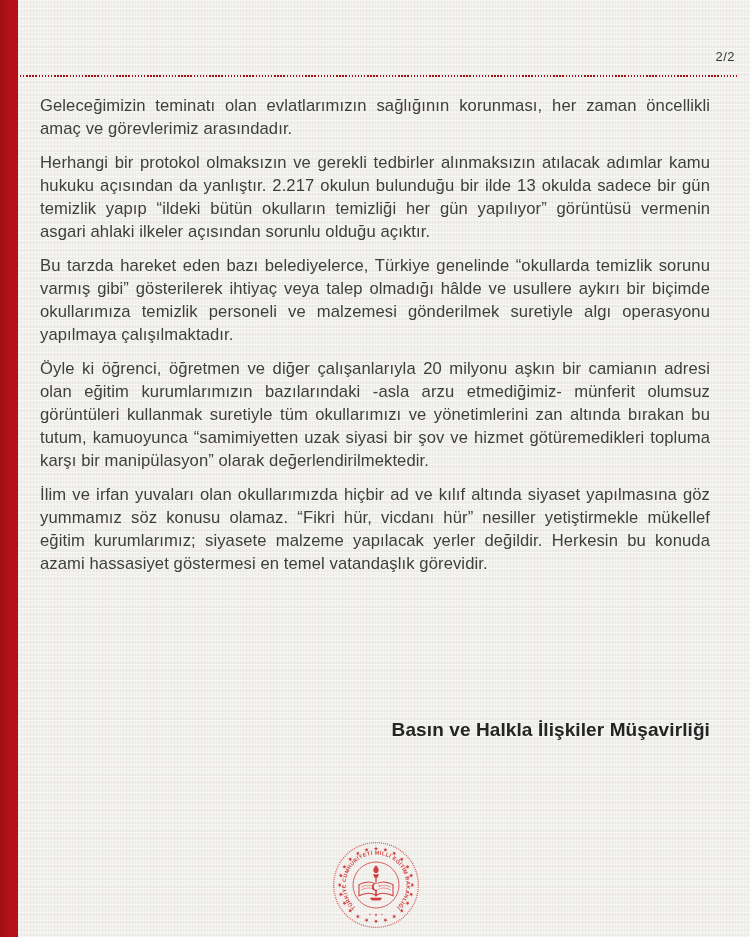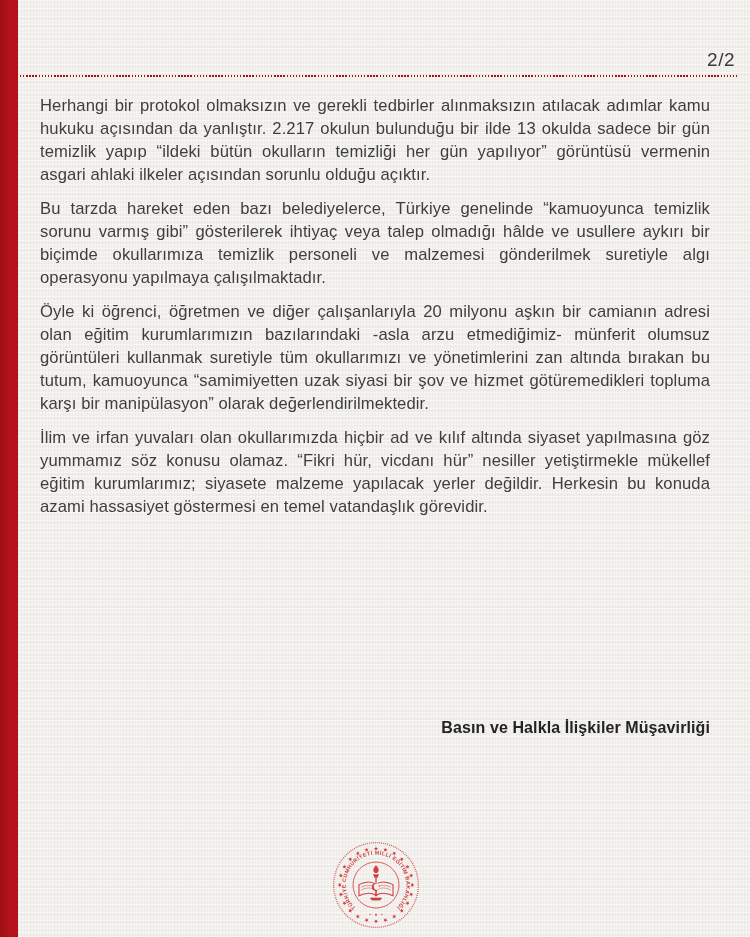--- a/index.html
+++ b/index.html
@@ -12,54 +12,55 @@
       repeating-linear-gradient(0deg, rgba(120,115,105,0.03) 0 2px, transparent 2px 7px);
     font-family:"Liberation Sans", sans-serif;
     -webkit-font-smoothing:antialiased;
   }
   .red-bar{
     position:absolute;left:0;top:0;width:18px;height:937px;
     background:linear-gradient(90deg,#9e0f15 0%,#b5121b 55%,#b2111a 100%);
   }
   .page-num{
     position:absolute;top:49px;right:15px;
-    font-size:19px;letter-spacing:0.5px;color:#3a3a3a;
+    font-size:13px;letter-spacing:0.5px;color:#3a3a3a;
   }
   .dotted{
     position:absolute;top:75px;left:20px;right:13px;height:2px;
     background-image:repeating-linear-gradient(90deg,#a31016 0 1.4px,transparent 1.4px 3.1px);
   }
   .doc{
     position:absolute;top:94px;left:40px;right:40px;
     color:#3f3e3e;font-size:16.6px;line-height:23px;
     text-align:justify;letter-spacing:0.1px;
   }
   .doc p{margin:0 0 11px 0;}
   .sig{
     position:absolute;top:719px;right:40px;
-    font-size:16px;font-weight:700;color:#242424;letter-spacing:0.1px;
+    font-size:19px;font-weight:700;color:#242424;letter-spacing:0.1px;
   }
   .seal{
     position:absolute;top:839px;left:330px;width:92px;height:92px;
     color:#d2403f;
   }
   .seal svg{display:block;width:100%;height:100%;}
 </style>
 </head>
 <body>
 
 <div class="red-bar"></div>
 
 <div class="page-num">2/2</div>
 
 <div class="dotted"></div>
 
 <div class="doc">
+  <p>Geleceğimizin teminatı olan evlatlarımızın sağlığının korunması, her zaman öncellikli amaç ve görevlerimiz arasındadır.</p>
   <p>Herhangi bir protokol olmaksızın ve gerekli tedbirler alınmaksızın atılacak adımlar kamu hukuku açısından da yanlıştır. 2.217 okulun bulunduğu bir ilde 13 okulda sadece bir gün temizlik yapıp “ildeki bütün okulların temizliği her gün yapılıyor” görüntüsü vermenin asgari ahlaki ilkeler açısından sorunlu olduğu açıktır.</p>
-  <p>Bu tarzda hareket eden bazı belediyelerce, Türkiye genelinde “kamuoyunca temizlik sorunu varmış gibi” gösterilerek ihtiyaç veya talep olmadığı hâlde ve usullere aykırı bir biçimde okullarımıza temizlik personeli ve malzemesi gönderilmek suretiyle algı operasyonu yapılmaya çalışılmaktadır.</p>
+  <p>Bu tarzda hareket eden bazı belediyelerce, Türkiye genelinde “okullarda temizlik sorunu varmış gibi” gösterilerek ihtiyaç veya talep olmadığı hâlde ve usullere aykırı bir biçimde okullarımıza temizlik personeli ve malzemesi gönderilmek suretiyle algı operasyonu yapılmaya çalışılmaktadır.</p>
   <p>Öyle ki öğrenci, öğretmen ve diğer çalışanlarıyla 20 milyonu aşkın bir camianın adresi olan eğitim kurumlarımızın bazılarındaki -asla arzu etmediğimiz- münferit olumsuz görüntüleri kullanmak suretiyle tüm okullarımızı ve yönetimlerini zan altında bırakan bu tutum, kamuoyunca “samimiyetten uzak siyasi bir şov ve hizmet götüremedikleri topluma karşı bir manipülasyon” olarak değerlendirilmektedir.</p>
   <p>İlim ve irfan yuvaları olan okullarımızda hiçbir ad ve kılıf altında siyaset yapılmasına göz yummamız söz konusu olamaz. “Fikri hür, vicdanı hür” nesiller yetiştirmekle mükellef eğitim kurumlarımız; siyasete malzeme yapılacak yerler değildir. Herkesin bu konuda azami hassasiyet göstermesi en temel vatandaşlık görevidir.</p>
 </div>
 
 <div class="sig">Basın ve Halkla İlişkiler Müşavirliği</div>
 
 <div class="seal">
   <svg viewBox="0 0 100 100" fill="currentColor" stroke="none">
     <defs>
       <path id="st" d="M0,-3 L0.71,-0.97 L2.85,-0.93 L1.14,0.37 L1.76,2.43 L0,1.2 L-1.76,2.43 L-1.14,0.37 L-2.85,-0.93 L-0.71,-0.97 Z"></path>

